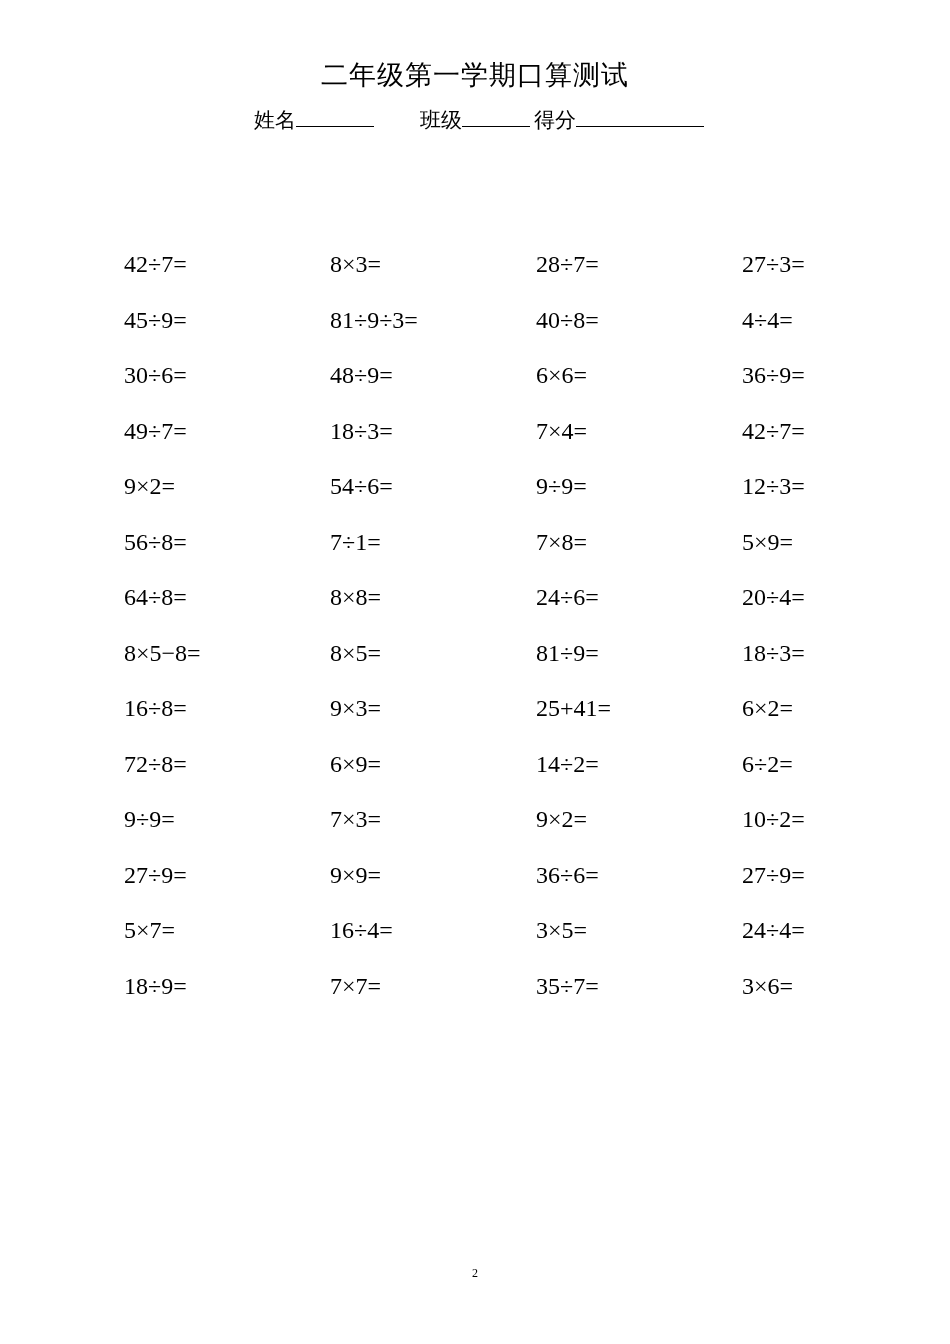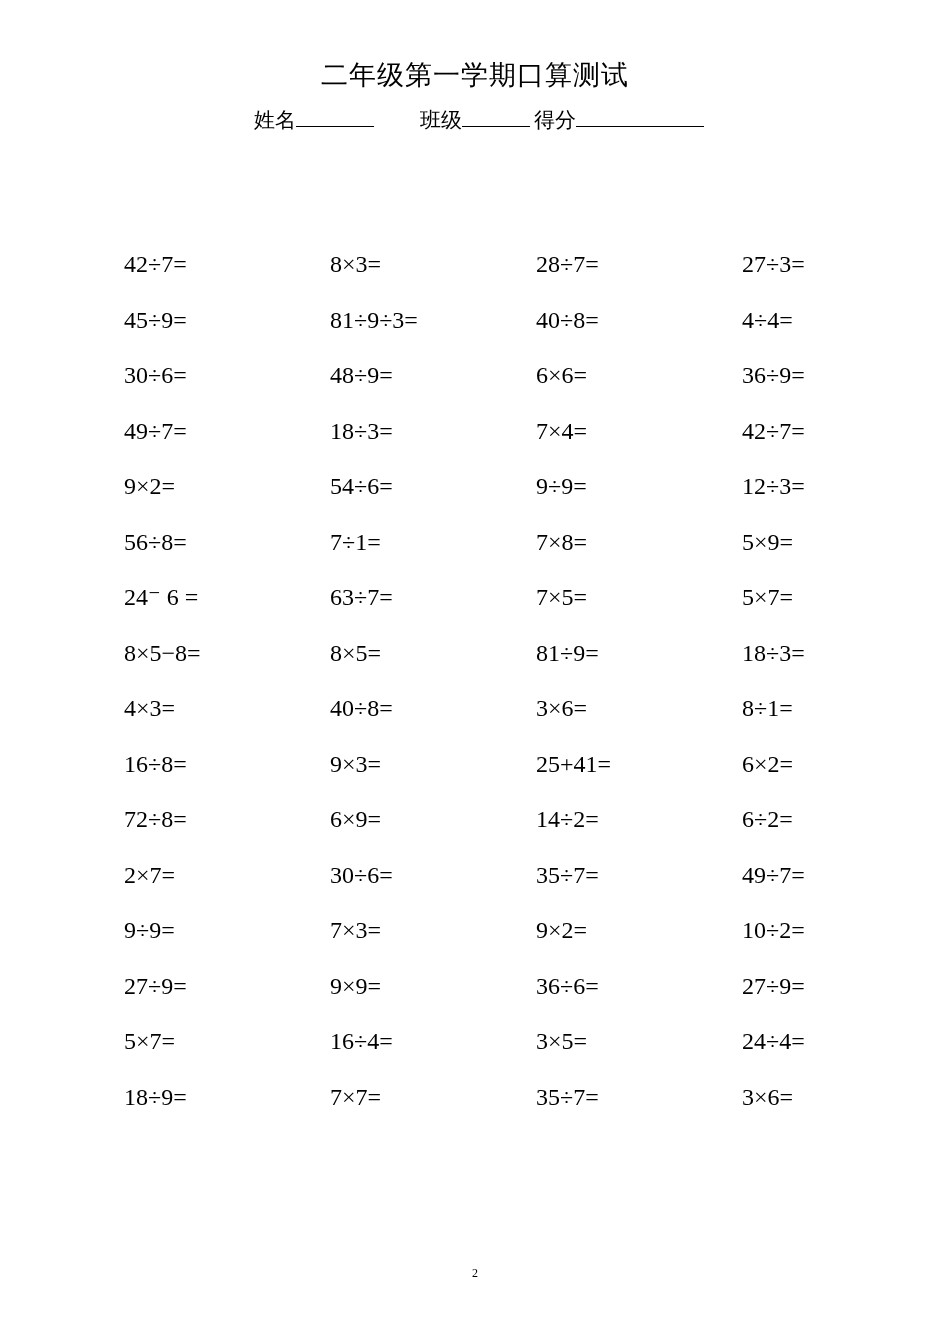--- a/index.html
+++ b/index.html
@@ -115,26 +115,24 @@
     <span class="field"><span class="field-label">姓名</span><span class="blank blank-name"></span></span><span class="gap-a"></span><span class="field"><span class="field-label">班级</span><span class="blank blank-class"></span></span><span class="gap-b"></span><span class="field"><span class="field-label">得分</span><span class="blank blank-score"></span></span>
   </div>
 
   <div class="grid" id="problem-grid">
       <div class="prow"><span class="cell">42÷7=</span><span class="cell">8×3=</span><span class="cell">28÷7=</span><span class="cell">27÷3=</span></div>
       <div class="prow"><span class="cell">45÷9=</span><span class="cell">81÷9÷3=</span><span class="cell">40÷8=</span><span class="cell">4÷4=</span></div>
       <div class="prow"><span class="cell">30÷6=</span><span class="cell">48÷9=</span><span class="cell">6×6=</span><span class="cell">36÷9=</span></div>
       <div class="prow"><span class="cell">49÷7=</span><span class="cell">18÷3=</span><span class="cell">7×4=</span><span class="cell">42÷7=</span></div>
       <div class="prow"><span class="cell">9×2=</span><span class="cell">54÷6=</span><span class="cell">9÷9=</span><span class="cell">12÷3=</span></div>
       <div class="prow"><span class="cell">56÷8=</span><span class="cell">7÷1=</span><span class="cell">7×8=</span><span class="cell">5×9=</span></div>
-      <div class="prow"><span class="cell">24⁻ 6 =</span><span class="cell">63÷7=</span><span class="cell">7×5=</span><span class="cell">5×7=</span></div>
+      <div class="prow"><span class="cell">64÷8=</span><span class="cell">8×8=</span><span class="cell">24÷6=</span><span class="cell">20÷4=</span></div>
       <div class="prow"><span class="cell">8×5−8=</span><span class="cell">8×5=</span><span class="cell">81÷9=</span><span class="cell">18÷3=</span></div>
-      <div class="prow"><span class="cell">4×3=</span><span class="cell">40÷8=</span><span class="cell">3×6=</span><span class="cell">8÷1=</span></div>
       <div class="prow"><span class="cell">16÷8=</span><span class="cell">9×3=</span><span class="cell">25+41=</span><span class="cell">6×2=</span></div>
       <div class="prow"><span class="cell">72÷8=</span><span class="cell">6×9=</span><span class="cell">14÷2=</span><span class="cell">6÷2=</span></div>
-      <div class="prow"><span class="cell">2×7=</span><span class="cell">30÷6=</span><span class="cell">35÷7=</span><span class="cell">49÷7=</span></div>
       <div class="prow"><span class="cell">9÷9=</span><span class="cell">7×3=</span><span class="cell">9×2=</span><span class="cell">10÷2=</span></div>
       <div class="prow"><span class="cell">27÷9=</span><span class="cell">9×9=</span><span class="cell">36÷6=</span><span class="cell">27÷9=</span></div>
       <div class="prow"><span class="cell">5×7=</span><span class="cell">16÷4=</span><span class="cell">3×5=</span><span class="cell">24÷4=</span></div>
       <div class="prow"><span class="cell">18÷9=</span><span class="cell">7×7=</span><span class="cell">35÷7=</span><span class="cell">3×6=</span></div>
     </div>
 
   <div class="page-number">2</div>
 
 </div>
 

